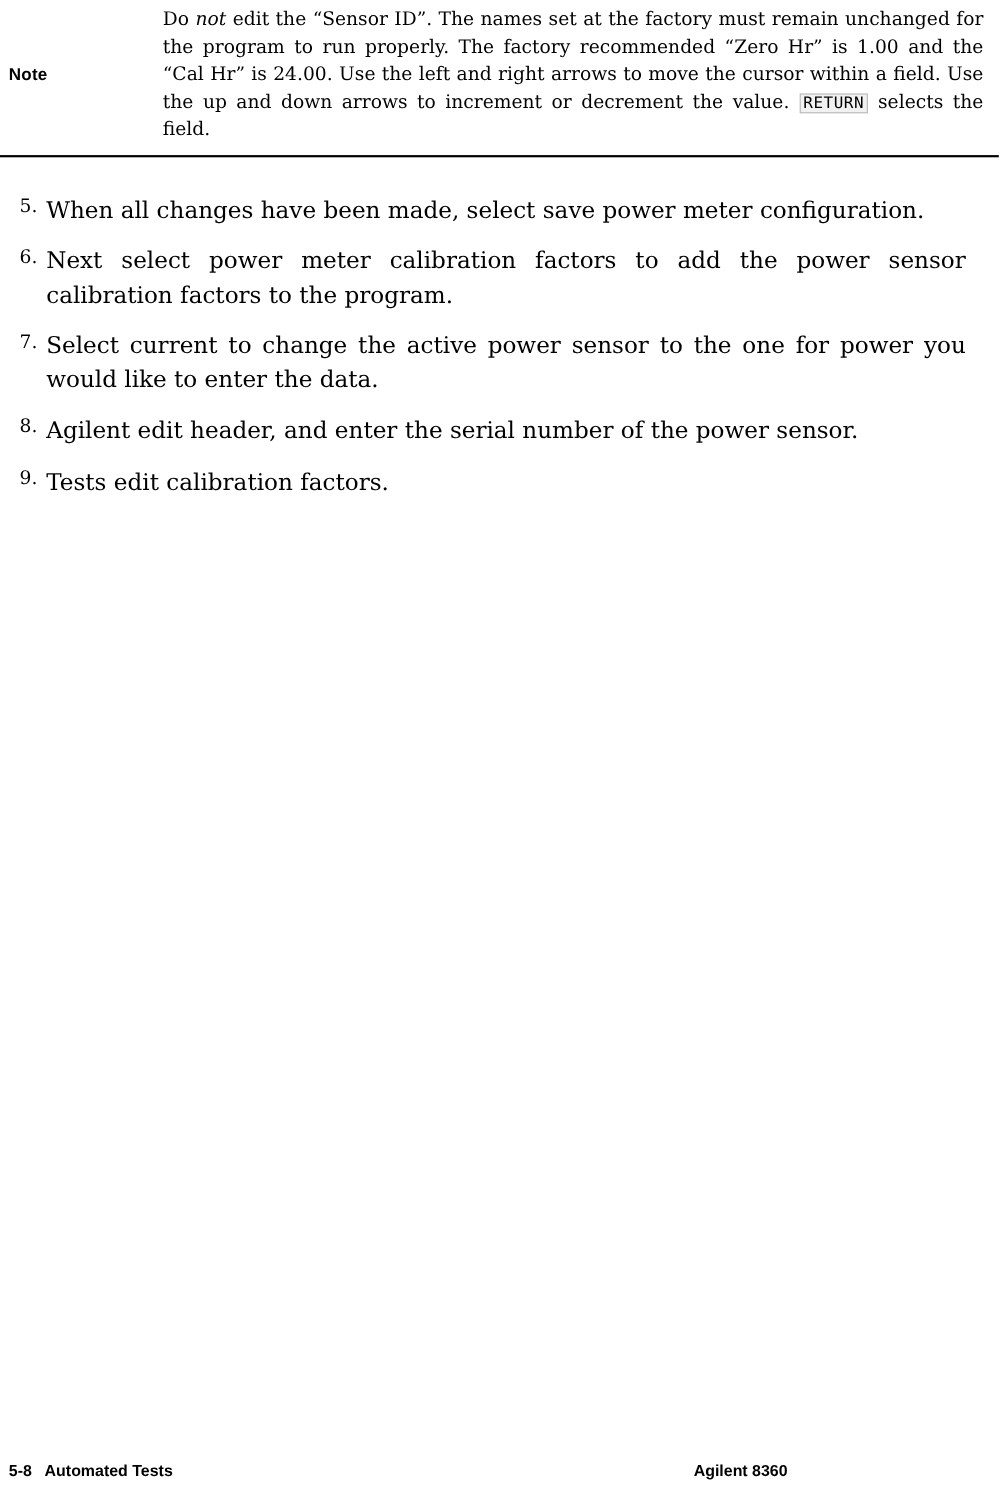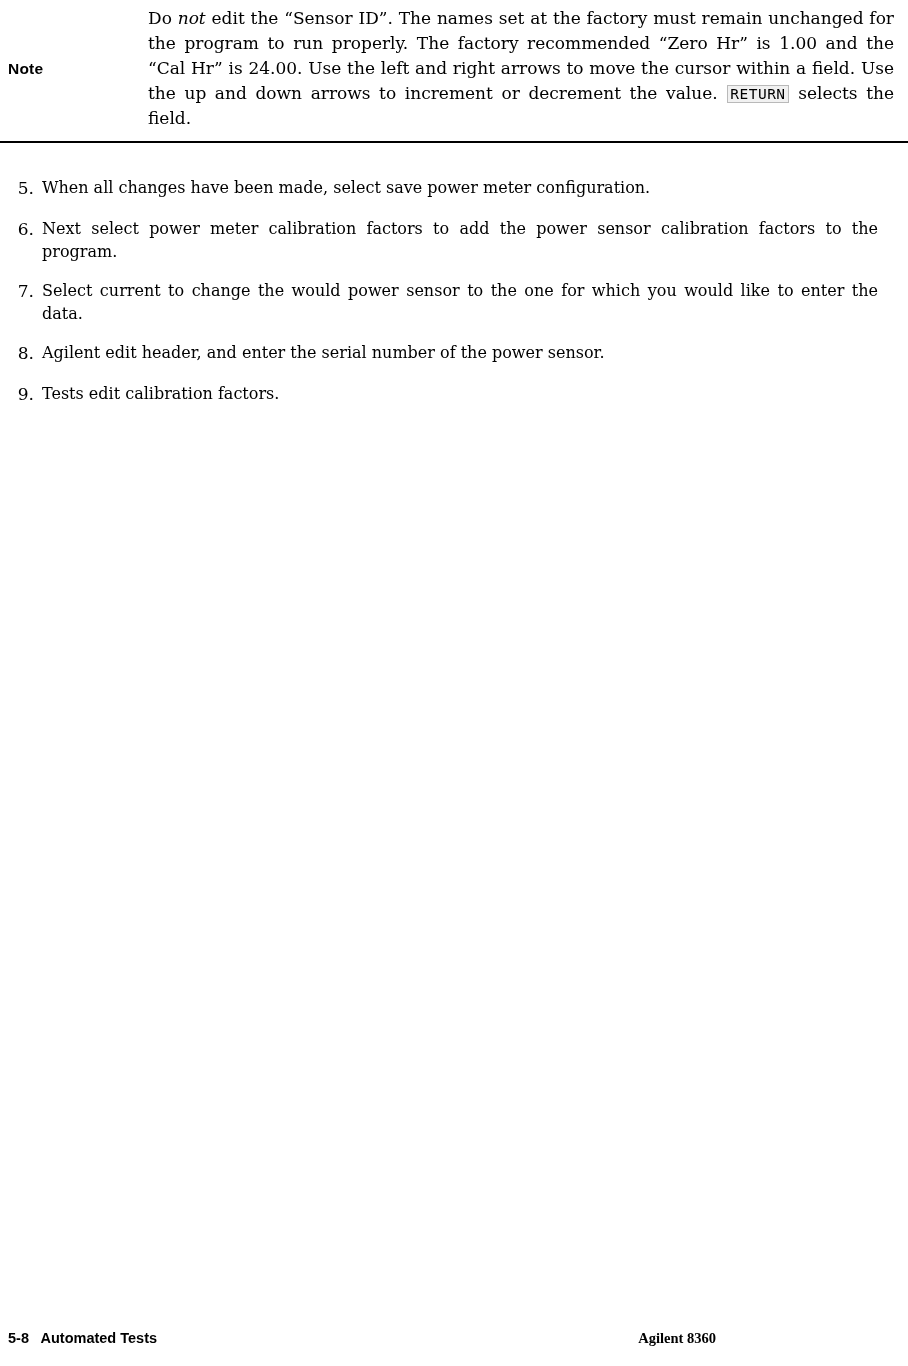--- a/index.html
+++ b/index.html
@@ -92,21 +92,21 @@
     flex: 0 0 30px;
     width: 30px;
     text-align: right;
     font-size: 17px;
     line-height: 1.45;
     padding-right: 8px;
     box-sizing: border-box;
   }
   .step-text {
     flex: 1 1 auto;
-    font-size: 16px;
+    font-size: 21px;
     line-height: 1.45;
     text-align: justify;
   }
   .step-text.no-justify { text-align: left; }
 
   
   .footer {
     position: absolute;
     left: 0;
     bottom: 14px;
@@ -119,21 +119,20 @@
   .footer-left {
     position: absolute;
     left: 8px;
     top: 0;
     white-space: pre;
   }
   .footer-right {
     position: absolute;
     right: 10px;
     top: 0;
-    font-family: Liberation Serif, serif;
   }
 </style>
 </head>
 <body>
 
 <div class="page">
 
   <div class="note-block">
     <div class="note-inner">
       <div class="note-label">Note</div>
@@ -153,21 +152,21 @@
       <div class="step-text no-justify">When all changes have been made, select save power meter configuration.</div>
     </div>
 
     <div class="step">
       <div class="step-num">6.</div>
       <div class="step-text">Next select power meter calibration factors to add the power sensor calibration factors to the program.</div>
     </div>
 
     <div class="step">
       <div class="step-num">7.</div>
-      <div class="step-text">Select current to change the would power sensor to the one for which you would like to enter the data.</div>
+      <div class="step-text">Select current to change the active power sensor to the one for power you would like to enter the data.</div>
     </div>
 
     <div class="step">
       <div class="step-num">8.</div>
       <div class="step-text no-justify">Agilent edit header, and enter the serial number of the power sensor.</div>
     </div>
 
     <div class="step">
       <div class="step-num">9.</div>
       <div class="step-text no-justify">Tests edit calibration factors.</div>

